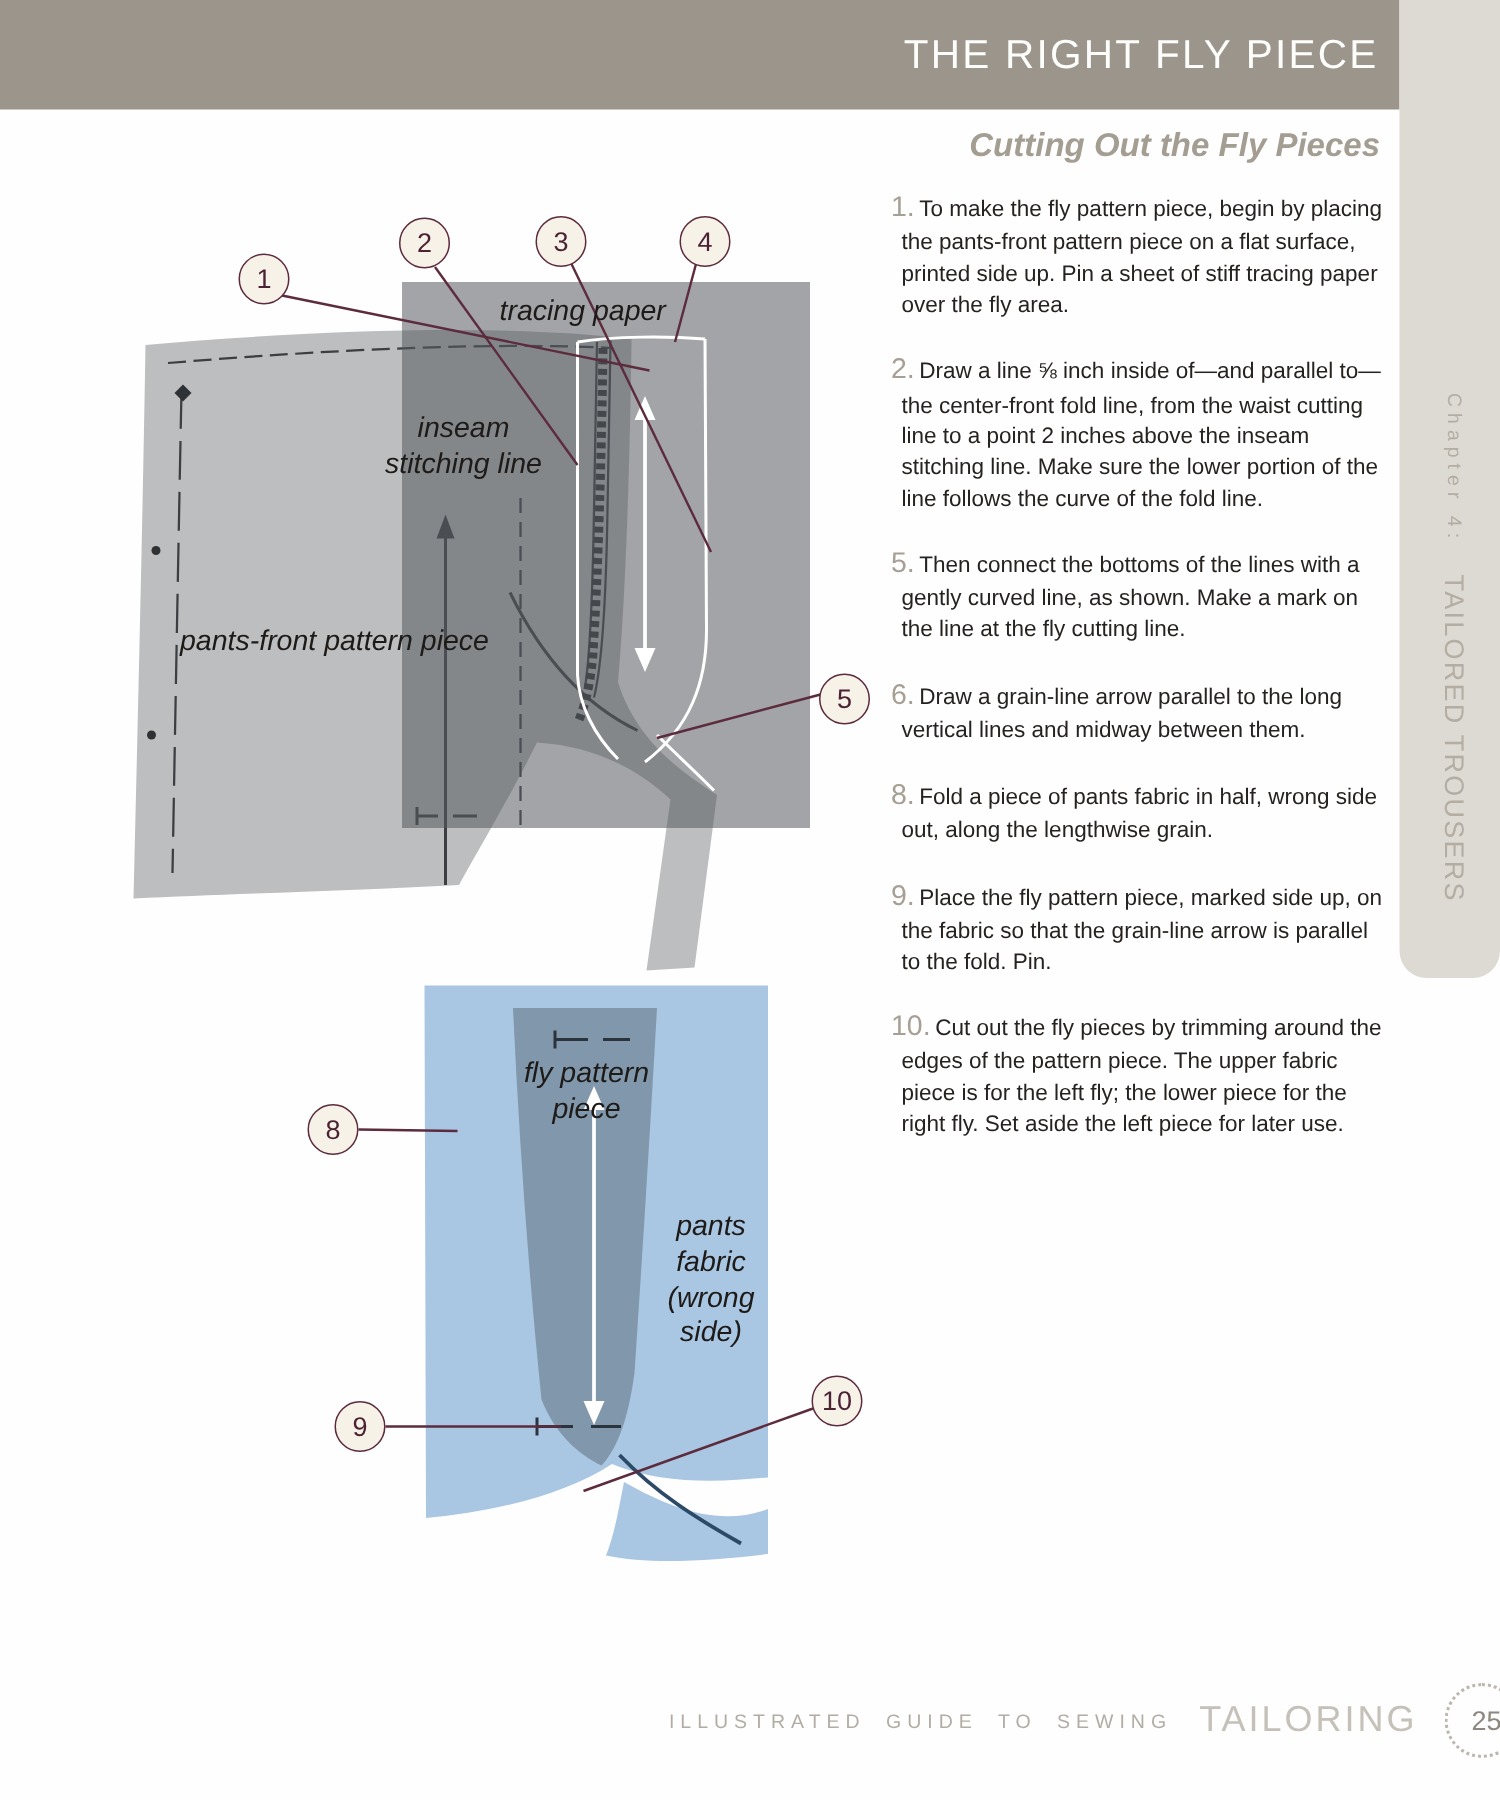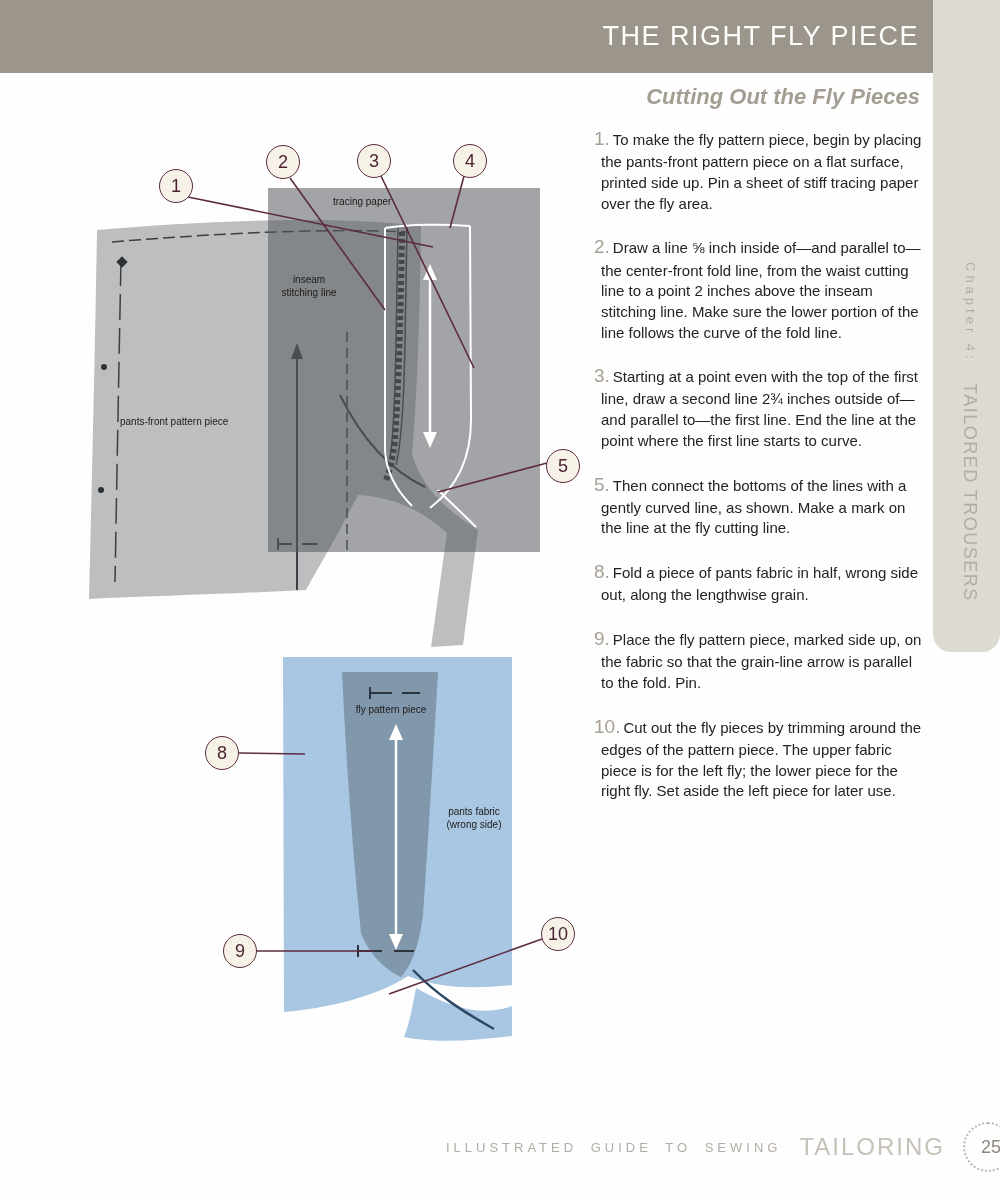--- a/index.html
+++ b/index.html
@@ -23,21 +23,21 @@
 
   
   .steps{position:absolute;left:594px;top:126px;width:330px;}
   .step{font-size:15px;line-height:1.38;color:#262220;margin-bottom:20px;
         padding-left:7px;text-indent:-7px;}
   .step .num{font-size:19px;color:#a79f93;margin-right:3px;}
 
   
   .diagram{position:absolute;}
   .diagram svg{position:absolute;left:0;top:0;}
-  .dlabel{position:absolute;font-size:10px;color:#1d1a18;line-height:1.25;}
+  .dlabel{position:absolute;font-size:19px;color:#1d1a18;line-height:1.25;font-style:italic;}
   .callout{position:absolute;width:34px;height:34px;box-sizing:border-box;
         border:1.6px solid #5c2b3d;border-radius:50%;background:#f7f2e8;color:#4b2334;
         font-size:18px;display:flex;align-items:center;justify-content:center;}
 
   .diag-top{left:80px;top:140px;width:510px;height:520px;}
   .diag-bottom{left:180px;top:640px;width:420px;height:420px;}
 
   
   .footer{position:absolute;left:0;top:1122px;width:972px;display:flex;
         justify-content:flex-end;align-items:center;gap:18px;margin-left:41px;}
@@ -59,22 +59,22 @@
     <div class="vert">
       <span class="chap">Chapter 4:</span>
       <span class="chap-title">TAILORED TROUSERS</span>
     </div>
   </div>
   <div class="subtitle">Cutting Out the Fly Pieces</div>
 
   <div class="steps">
     <div class="step"><span class="num">1.</span><span>To make the fly pattern piece, begin by placing the pants-front pattern piece on a flat surface, printed side up. Pin a sheet of stiff tracing paper over the fly area.</span></div>
     <div class="step"><span class="num">2.</span><span>Draw a line ⅝ inch inside of—and parallel to—the center-front fold line, from the waist cutting line to a point 2 inches above the inseam stitching line. Make sure the lower portion of the line follows the curve of the fold line.</span></div>
-    <div class="step"><span class="num">3.</span><span>Starting at a point even with the top of the first line, draw a second line 2¾ inches outside of—and parallel to—the first line. End the line at the point where the first line starts to curve.</span></div>
     <div class="step"><span class="num">5.</span><span>Then connect the bottoms of the lines with a gently curved line, as shown. Make a mark on the line at the fly cutting line.</span></div>
+    <div class="step"><span class="num">6.</span><span>Draw a grain-line arrow parallel to the long vertical lines and midway between them.</span></div>
     <div class="step"><span class="num">8.</span><span>Fold a piece of pants fabric in half, wrong side out, along the lengthwise grain.</span></div>
     <div class="step"><span class="num">9.</span><span>Place the fly pattern piece, marked side up, on the fabric so that the grain-line arrow is parallel to the fold. Pin.</span></div>
     <div class="step"><span class="num">10.</span><span>Cut out the fly pieces by trimming around the edges of the pattern piece. The upper fabric piece is for the left fly; the lower piece for the right fly. Set aside the left piece for later use.</span></div>
   </div>
 
   <div class="diagram diag-top">
     <svg width="510" height="520" viewBox="0 0 510 520">
 
       <path d="M17,90 C120,81 250,75 341,86 C340,170 337,260 332,315 C344,352 370,372 398,390 L383,505 L351,507 L367,393 C340,368 310,357 278,355 C258,395 238,428 226,450 C150,454 70,456 9,459 C12,335 15,210 17,90 Z" fill="#bdbebf"></path>
 

